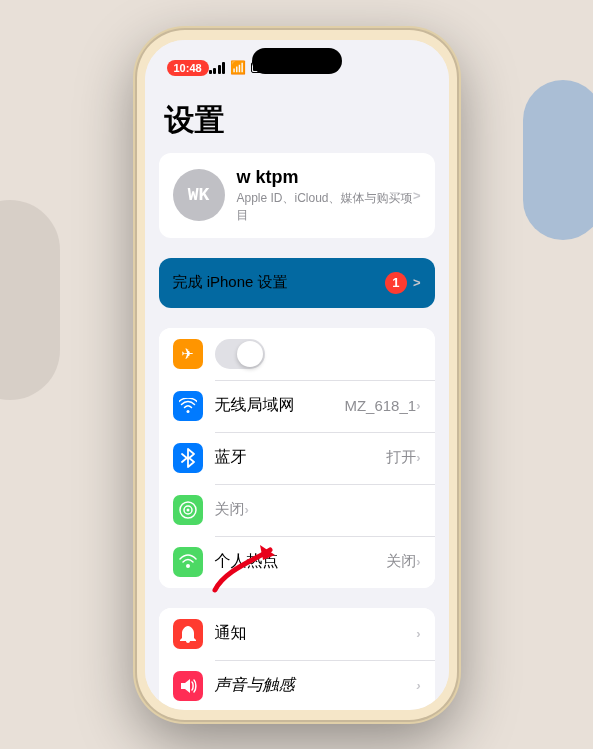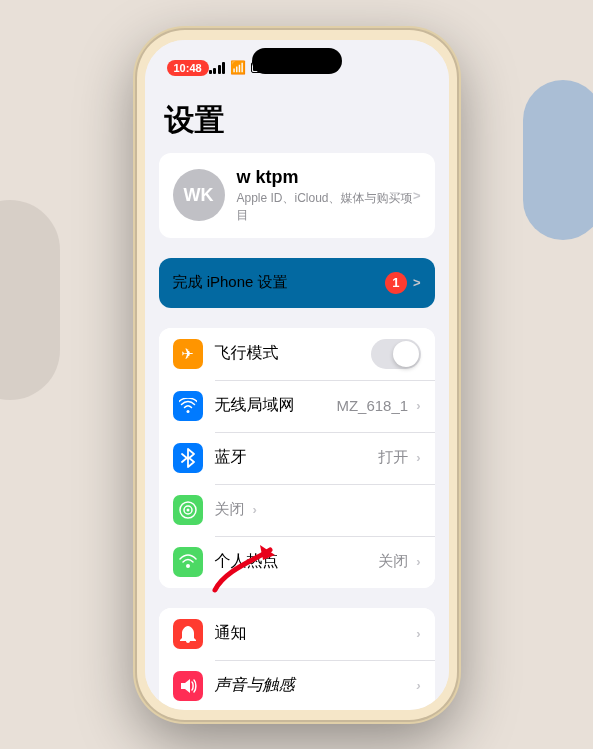--- a/index.html
+++ b/index.html
@@ -200,21 +200,21 @@
 
     .row-label {
       flex: 1;
       font-size: 16px;
       color: #000;
     }
 
     .row-value {
       font-size: 15px;
       color: #8e8e93;
-      margin-right: 8px;
+      margin-right: 0;
     }
 
     .chevron {
       font-size: 13px;
       color: #c7c7cc;
       font-weight: 600;
     }
 
     
     .toggle {
@@ -251,20 +251,21 @@
       border-radius: 26px;
       background: #c0c0c5;
       display: flex;
       align-items: center;
       justify-content: center;
       font-size: 18px;
       font-weight: 600;
       color: #fff;
       flex-shrink: 0;
       margin-right: 12px;
+      font-family: Liberation Mono, monospace;
     }
     .profile-info {
       flex: 1;
     }
     .profile-name {
       font-size: 18px;
       font-weight: 600;
       color: #000;
     }
     .profile-sub {
@@ -362,21 +363,20 @@
         <span class="chevron">&gt;</span>
       </div>
 
       <div class="section">
         <div class="card">
 
           <div class="row">
             <div class="icon-wrap" style="background:#ff9500;">
               <span style="color:#fff;font-size:15px;">✈</span>
             </div>
-            <span class="row-label">飞行模式</span>
             <div class="toggle">
               <div class="toggle-knob"></div>
             </div>
           </div>
 
           <div class="row">
             <div class="icon-wrap" style="background:#007aff;">
               <svg width="18" height="16" viewBox="0 0 18 16" fill="none">
                 <path d="M9 12a1.5 1.5 0 100 3 1.5 1.5 0 000-3z" fill="white"></path>
                 <path d="M5.5 9.5C6.7 8.3 7.8 7.7 9 7.7s2.3.6 3.5 1.8" stroke="white" stroke-width="1.5" stroke-linecap="round" fill="none"></path>

